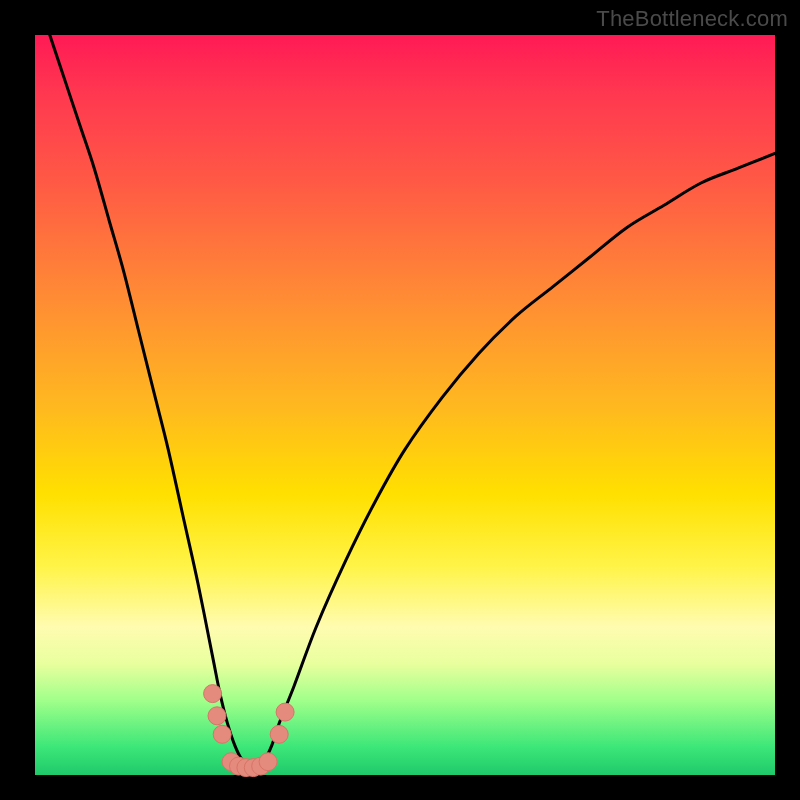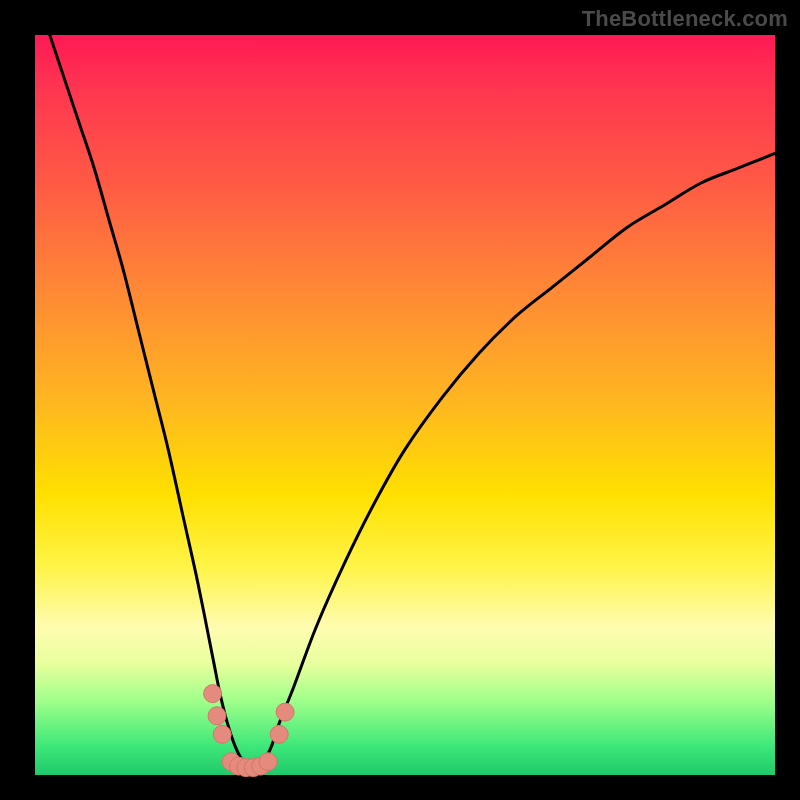--- a/index.html
+++ b/index.html
@@ -41,21 +41,21 @@
       #3fe879 96%,
       #1fc96a 100%
     );
   }
   .watermark {
     position: absolute;
     top: 6px;
     right: 12px;
     color: #4a4a4a;
     font-size: 22px;
-    font-weight: 700;
+    font-weight: 400;
     letter-spacing: 0.2px;
     user-select: none;
     margin-left: 16px;
   }
   svg.curve {
     position: absolute;
     left: 0;
     top: 0;
     width: 740px;
     height: 740px;

